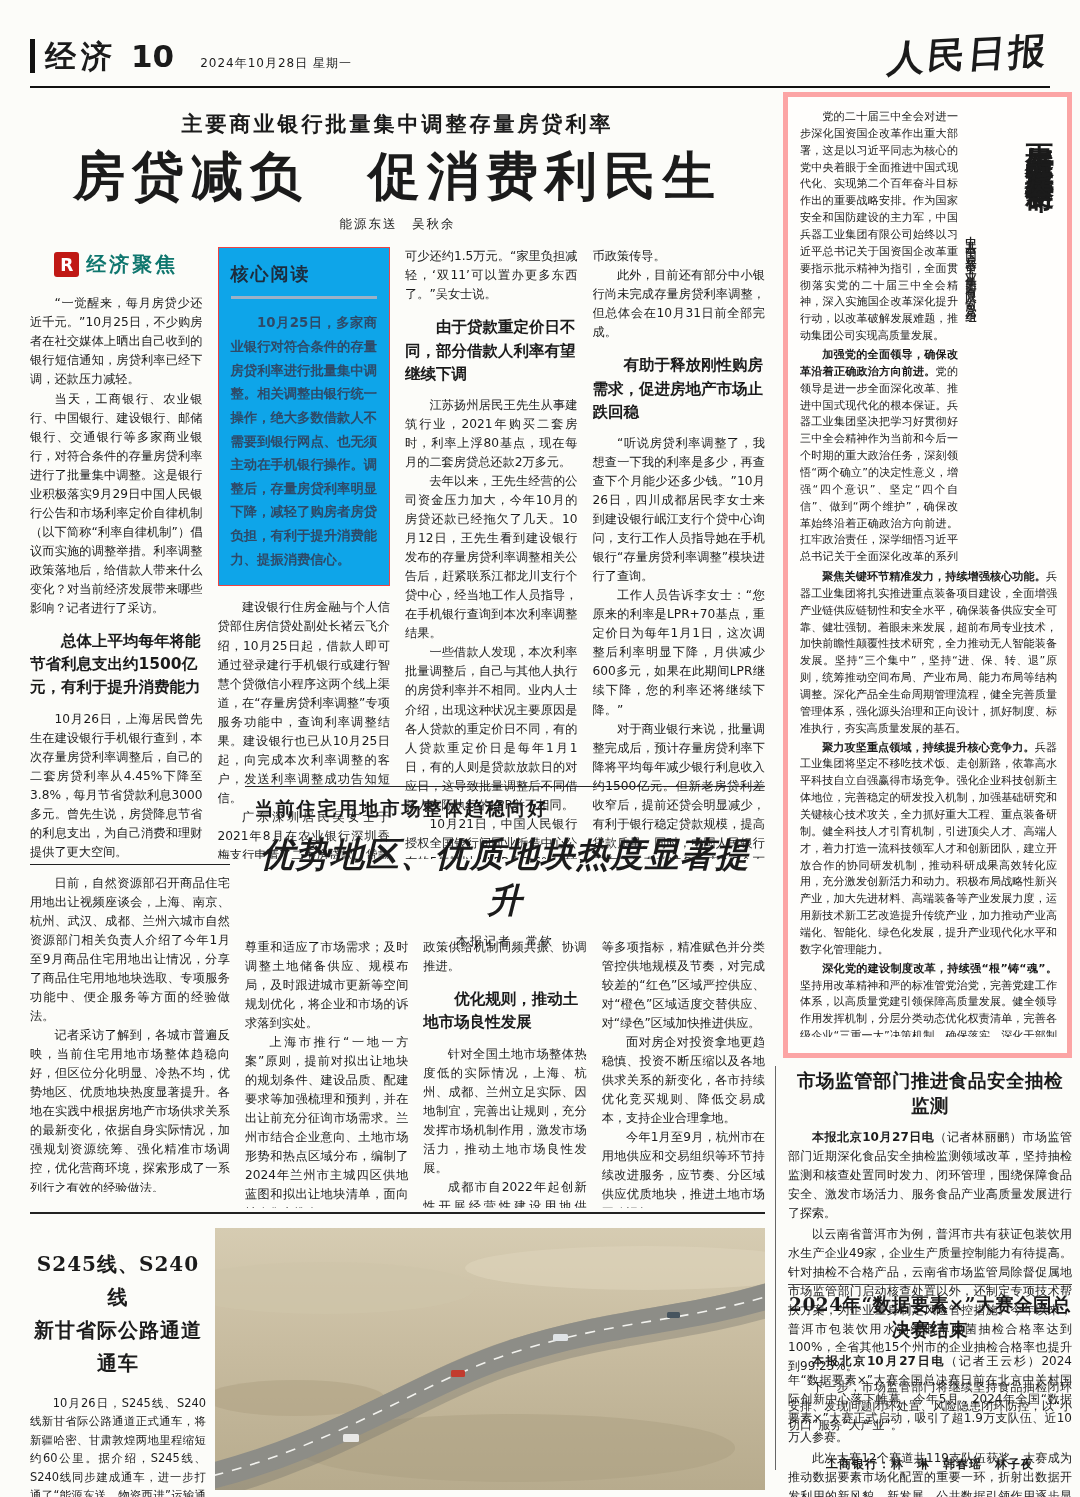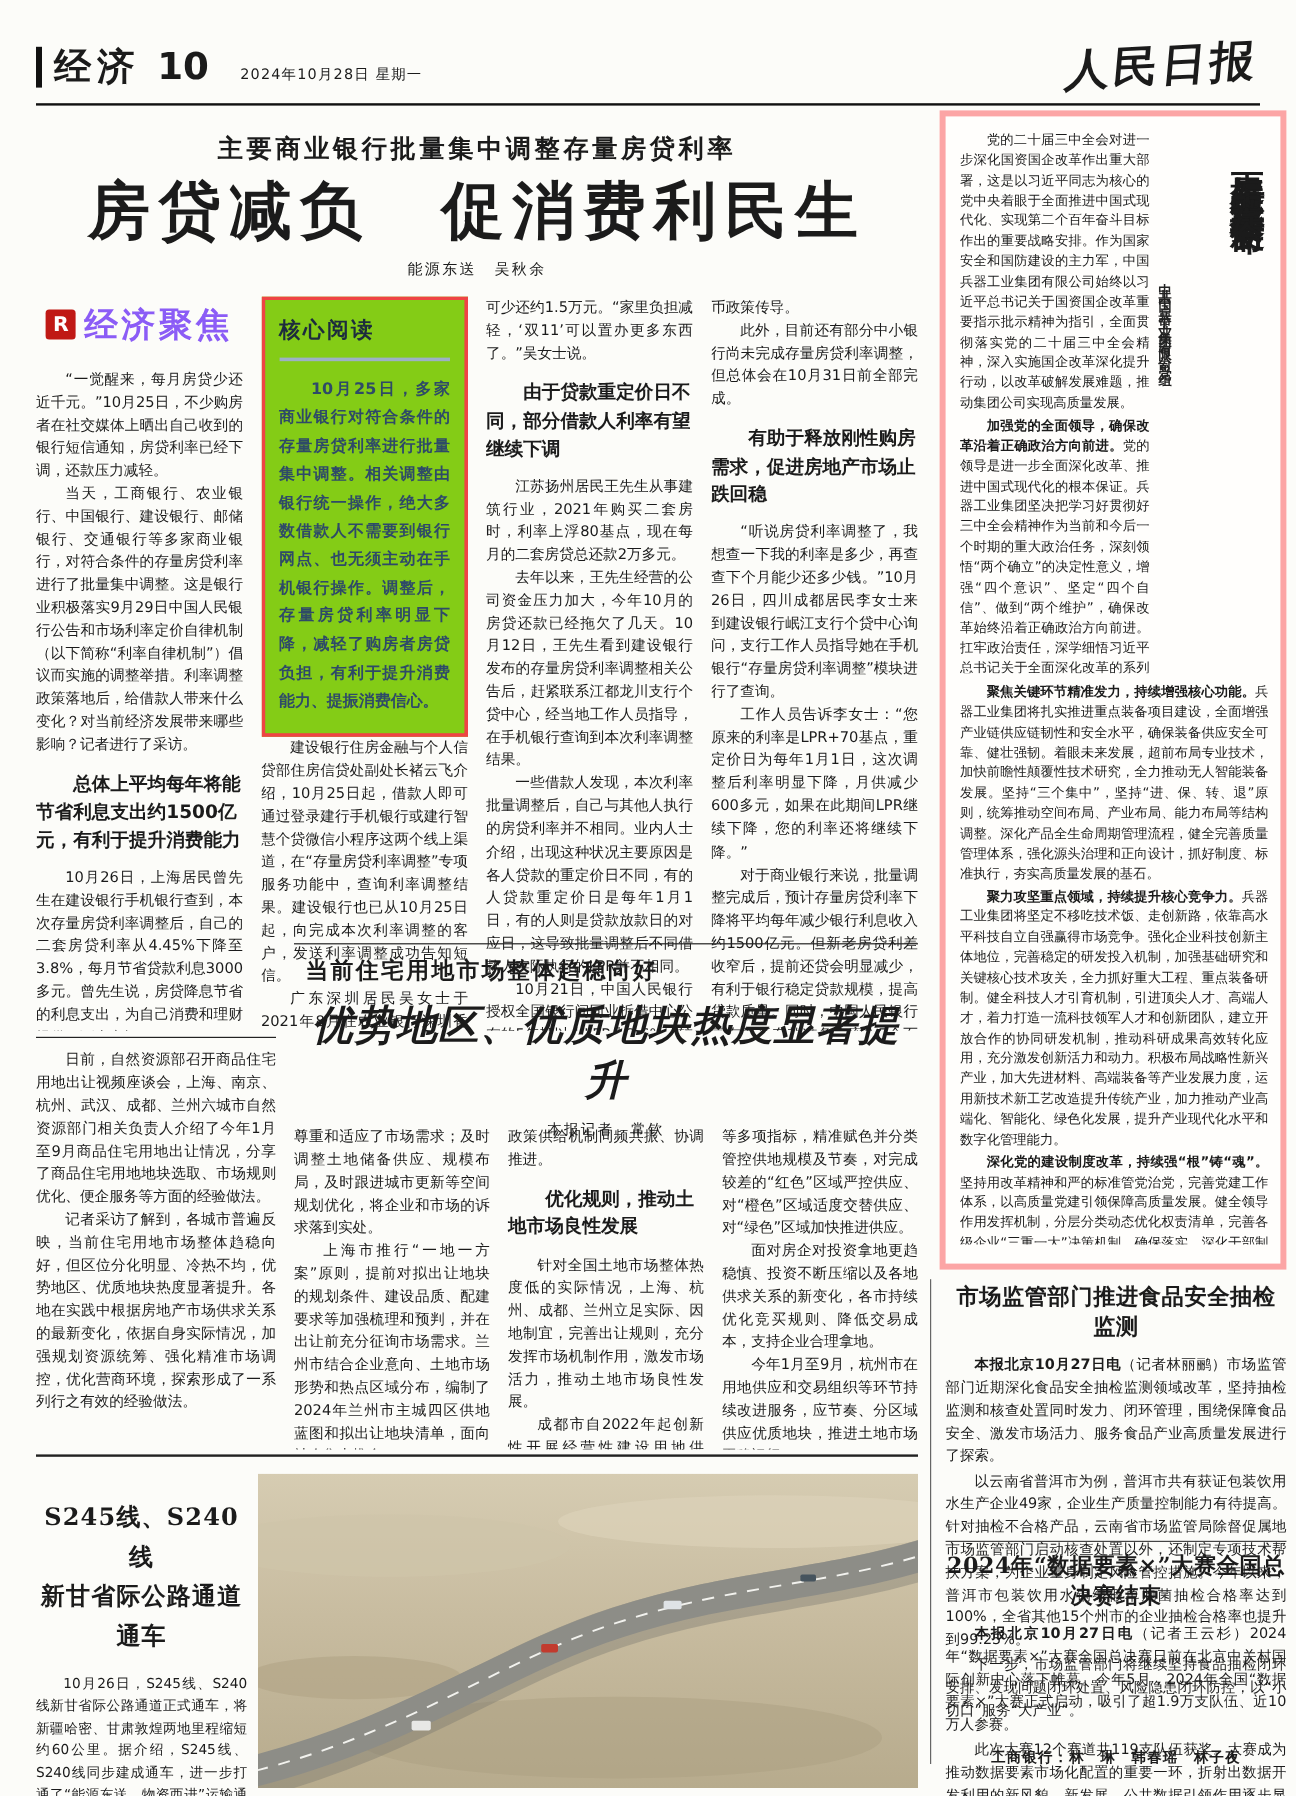--- a/index.html
+++ b/index.html
@@ -19,22 +19,22 @@
   .lead-headline{text-align:center;font-size:52px;font-weight:900;letter-spacing:7px;line-height:1.08;}
   .lead-byline{text-align:center;font-size:12.5px;margin-top:12px;letter-spacing:2px;}
   .lead-cols{display:flex;gap:15px;margin-top:14px;height:612px;overflow:hidden;}
   .col{flex:1;overflow:hidden;font-size:12.2px;line-height:1.56;text-align:justify;}
   .para{margin:0;text-indent:2em;}
   .no-indent{text-indent:0;}
   .col-sub{font-size:15.5px;font-weight:800;line-height:1.5;margin:12px 0 10px;text-indent:2em;text-align:left;}
   .focus-badge{display:flex;align-items:center;justify-content:center;gap:7px;margin:2px 0 14px;}
   .badge-icon{width:25px;height:25px;background:#c01915;color:#fff;font-weight:800;display:flex;
               align-items:center;justify-content:center;font-size:17px;border-radius:3px;}
-  .badge-text{color:#8b5cf6;font-size:28px;font-weight:800;letter-spacing:3px;}
-  .core-box{background:#84cc16;border:3px solid #ef4444;padding:10px 12px 14px;}
+  .badge-text{color:#0f766e;font-size:20px;font-weight:800;letter-spacing:3px;}
+  .core-box{background:#0ea5e9;border:1px solid #ef4444;padding:10px 12px 14px;margin-bottom:12px;}
   .core-title{font-size:18px;font-weight:800;color:#1d2c3d;margin:2px 0 8px;letter-spacing:2px;}
   .core-rule{height:3px;background:#9db1c6;margin-bottom:12px;}
   .core-text{font-size:13.3px;line-height:1.78;color:#2e4a68;font-weight:600;text-align:justify;text-indent:2em;}
   
   .hr-mid-right{position:absolute;left:245px;top:786px;width:520px;border-top:1.5px solid #222;}
   .hr-mid-left{position:absolute;left:30px;top:864px;width:200px;border-top:1.5px solid #222;}
   .land-header{position:absolute;left:245px;top:796px;width:520px;}
   .land-kicker{font-family:"DejaVu Serif","Liberation Serif",serif;font-size:19px;font-weight:600;
                letter-spacing:2px;margin:0 0 10px;text-indent:0.5em;}
   .land-headline{font-family:"DejaVu Serif","Liberation Serif",serif;font-size:34px;font-weight:900;
@@ -139,21 +139,21 @@
 
   <div class="hr-mid-right"></div>
   <div class="hr-mid-left"></div>
 
   <div class="land-header">
     <div class="land-kicker">当前住宅用地市场整体趋稳向好</div>
     <div class="land-headline">优势地区、优质地块热度显著提升</div>
     <div class="land-byline">本报记者　常钦</div>
   </div>
   <div class="land-col1">
-      <p class="para">日前，自然资源部召开商品住宅用地出让视频座谈会，上海、南京、杭州、武汉、成都、兰州六城市自然资源部门相关负责人介绍了今年1月至9月商品住宅用地出让情况，分享了商品住宅用地地块选取、市场规则优化、便企服务等方面的经验做法。</p>
+      <p class="para">日前，自然资源部召开商品住宅用地出让视频座谈会，上海、南京、杭州、武汉、成都、兰州六城市自然资源部门相关负责人介绍了今年1月至9月商品住宅用地出让情况，分享了商品住宅用地地块选取、专项服务功能中、便企服务等方面的经验做法。</p>
       <p class="para">记者采访了解到，各城市普遍反映，当前住宅用地市场整体趋稳向好，但区位分化明显、冷热不均，优势地区、优质地块热度显著提升。各地在实践中根据房地产市场供求关系的最新变化，依据自身实际情况，加强规划资源统筹、强化精准市场调控，优化营商环境，探索形成了一系列行之有效的经验做法。</p>
       <h4 class="col-sub">优化管理，尊重和适应市场需求</h4>
     </div>
   <div class="land-cols">
     <div class="col">
         <p class="para no-indent">尊重和适应了市场需求；及时调整土地储备供应、规模布局，及时跟进城市更新等空间规划优化，将企业和市场的诉求落到实处。</p>
         <p class="para">上海市推行“一地一方案”原则，提前对拟出让地块的规划条件、建设品质、配建要求等加强梳理和预判，并在出让前充分征询市场需求。兰州市结合企业意向、土地市场形势和热点区域分布，编制了2024年兰州市主城四区供地蓝图和拟出让地块清单，面向社会集中推介。</p>
       </div>
     <div class="col">
         <p class="para no-indent">政策供给机制同频共振、协调推进。</p>

